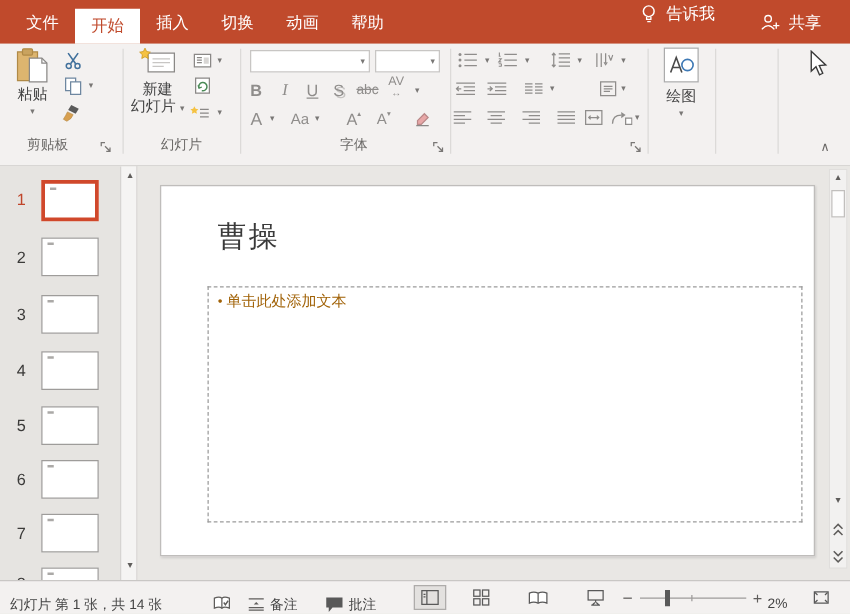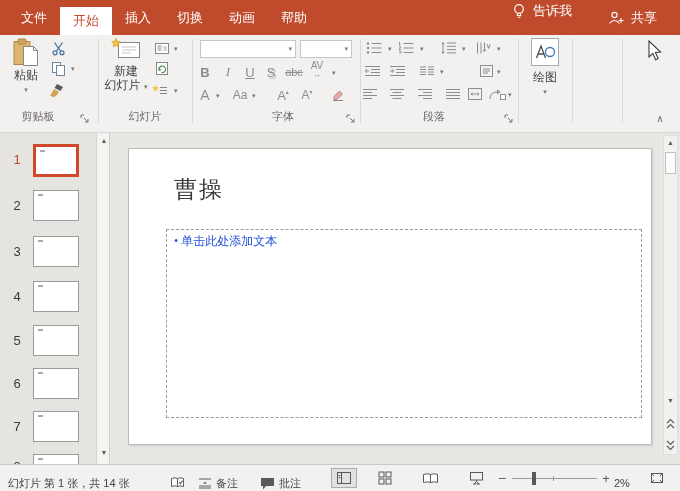--- a/index.html
+++ b/index.html
@@ -31,21 +31,21 @@
   .snum.red{color:#C0452A}
   .thumb{position:absolute;left:33px;width:46px;height:31px;background:#fff;border:1px solid #9E9C9A;box-sizing:border-box}
   .thumb.sel{border:3px solid #D0482B}
   .mini{position:absolute;left:4px;top:3px;width:5px;height:2px;background:#ABA9A7}
   .pscroll{position:absolute;left:96px;top:0;width:14px;height:331px;background:#F5F4F3;border-left:1px solid #D6D4D2;box-sizing:border-box}
   .parrow{position:absolute;left:0;width:14px;height:14px;font-size:7px;color:#5F5D5B;text-align:center;line-height:14px}
   
   .editor{position:absolute;left:110px;top:133px;width:657px;height:331px;background:#E9E7E4}
   .slide{position:absolute;left:18px;top:15px;width:524px;height:297px;background:#fff;border:1px solid #BFBDBB;box-shadow:1px 1px 2px rgba(0,0,0,.12);box-sizing:border-box}
   .slide-title{position:absolute;left:45px;top:25px;font-family:"Liberation Serif",serif;font-size:23px;color:#3A3A3A;letter-spacing:2px}
-  .ph{position:absolute;left:37px;top:80px;width:476px;height:189px;border:1px dashed #9B9B9B;box-sizing:border-box;padding:3px 0 0 7px;font-family:"Liberation Serif",serif;font-size:12px;color:#1d4ed8}
+  .ph{position:absolute;left:37px;top:80px;width:476px;height:189px;border:1px dashed #9B9B9B;box-sizing:border-box;padding:3px 0 0 7px;font-family:"Liberation Serif",serif;font-size:12px;color:#a16207}
   .escroll{position:absolute;left:553px;top:2px;width:15px;height:320px;background:#F2F1F0;border:1px solid #E0DEDC;box-sizing:border-box}
   .earrow{position:absolute;left:0;width:13px;height:14px;font-size:7px;color:#5F5D5B;text-align:center;line-height:14px}
   .ethumb{position:absolute;left:1px;top:16px;width:11px;height:22px;background:#FDFDFD;border:1px solid #C1BFBD;box-sizing:border-box}
   .navbtn{position:absolute;left:0;width:13px;height:16px;display:flex;align-items:center;justify-content:center}
   
   .statusbar{position:absolute;left:0;top:464px;width:680px;height:27px;background:#F3F1F0;border-top:1px solid #C9C7C5;box-sizing:border-box;font-size:11px;color:#444}
   .sitem{position:absolute;top:0;height:36px;display:flex;align-items:center;gap:4px}
   .viewbtn{position:absolute;top:3px;height:20px;display:flex;align-items:center;justify-content:center}
   .viewbtn.sel{background:#E3E1DF;border:1px solid #AEACAA;box-sizing:border-box}
   .ztxt{position:absolute;top:0;height:26px;display:flex;align-items:center;color:#5F5D5B}
@@ -285,21 +285,20 @@
         </svg>
     </div>
     <div class="sbtn" style="left:488px;top:51px;width:18px;height:16px">
       <svg width="18" height="14">
           <path d="M2 12 q0 -7 7 -7" fill="none" stroke="#8F8D8B"></path>
           <path d="M9 2.5 l3.5 2.5 -3.5 2.5 z" fill="#8F8D8B"></path>
           <rect x="12.5" y="7.5" width="5" height="5" fill="#fff" stroke="#8F8D8B"></rect>
         </svg>
     </div>
     <div class="dd" style="left:508px;top:55px">▾</div>
-    <div class="glabel" style="left:360px;width:148px">段落</div>
     <div class="launch" style="left:504px">
       <svg width="10" height="10">
           <path d="M1 4 V1 h3 M4 4 l4 4 M8 5 v3 h-3" fill="none" stroke="#797775"></path>
         </svg>
     </div>
 
     <div class="bigbtn" style="left:518px;top:3px;width:54px;height:68px">
       <div class="iconbox" style="position:static">
         <svg width="22" height="20">
             <path d="M2.5 16 L7 4 L11.5 16 M4.3 12 h5.4" fill="none" stroke="#4A4A4A" stroke-width="1.3"></path>

